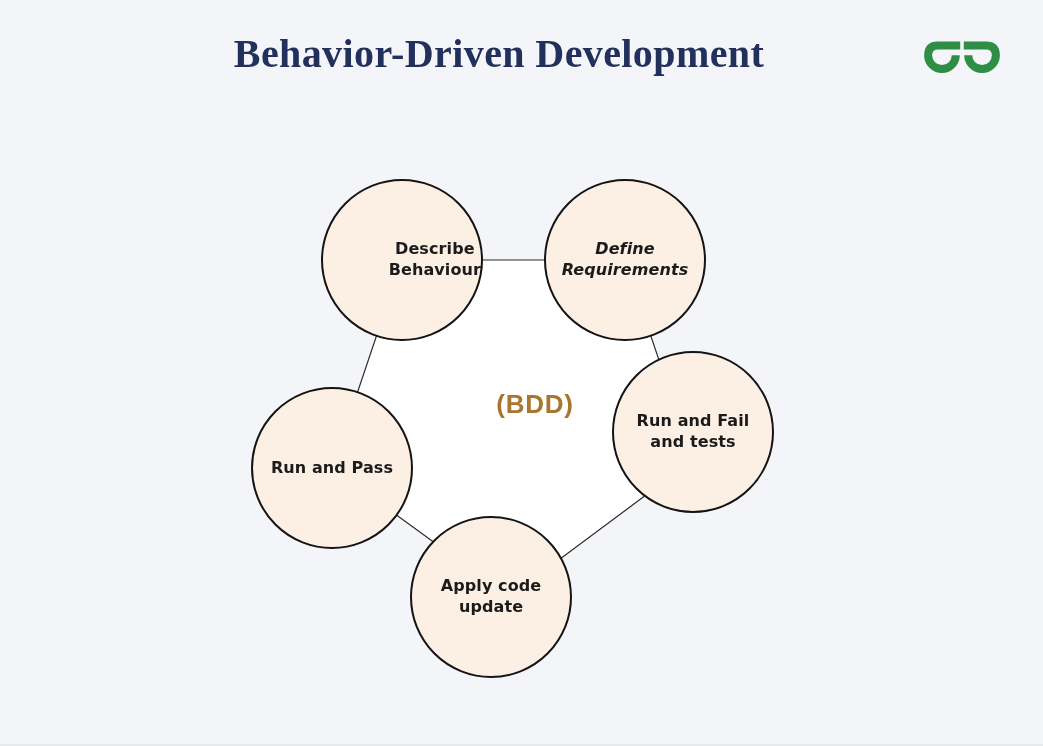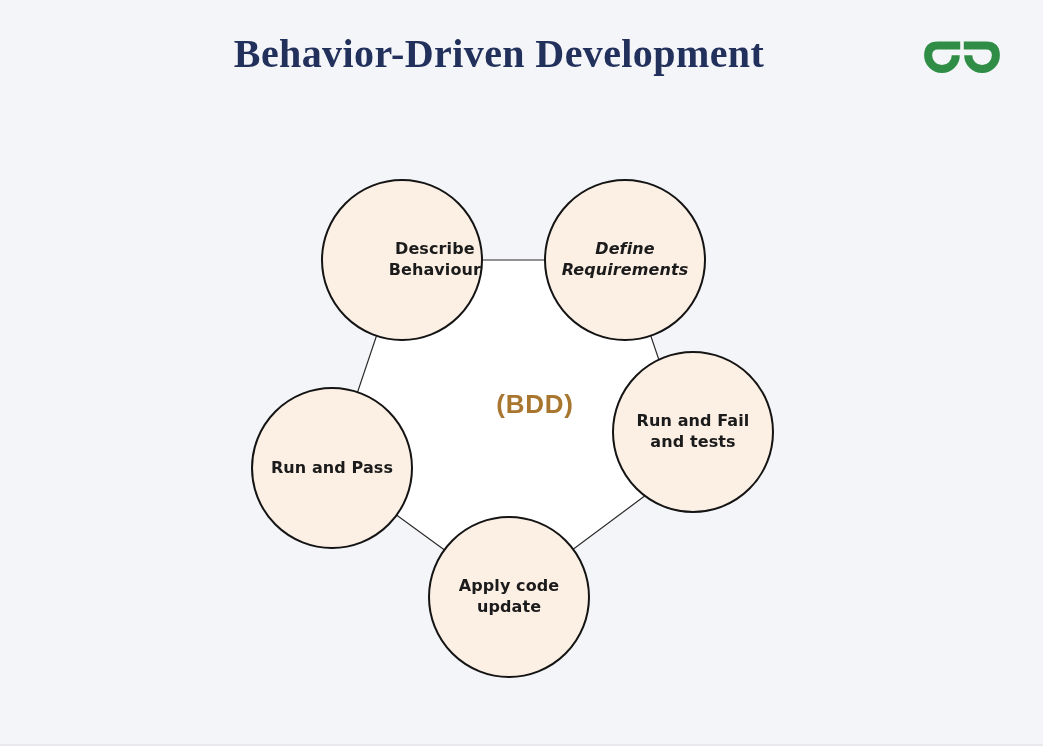--- a/index.html
+++ b/index.html
@@ -56,21 +56,21 @@
     font-weight: 700;
     font-size: 16px;
     line-height: 1.3;
     color: #1b1b1b;
     white-space: pre-line;
     letter-spacing: 0.1px;
   }
   .node-describe     { left: 402px; top: 260px; justify-content: flex-end; }
   .node-define       { left: 625px; top: 260px; font-style: italic; }
   .node-run-fail     { left: 693px; top: 432px; }
-  .node-apply-code   { left: 509px; top: 597px; }
+  .node-apply-code   { left: 491px; top: 597px; }
   .node-run-pass     { left: 332px; top: 468px; }
   .center-label {
     position: absolute;
     left: 511px; top: 404px;
     transform: translate(-50%, -50%);
     text-align: center;
     color: #a8762e;
     font-weight: 800;
     font-size: 26px;
     line-height: 43px;

